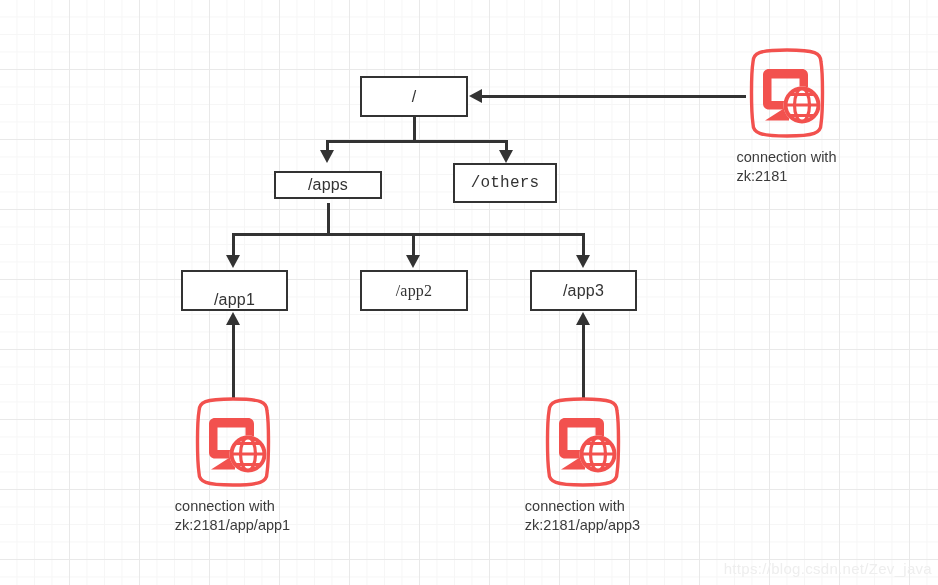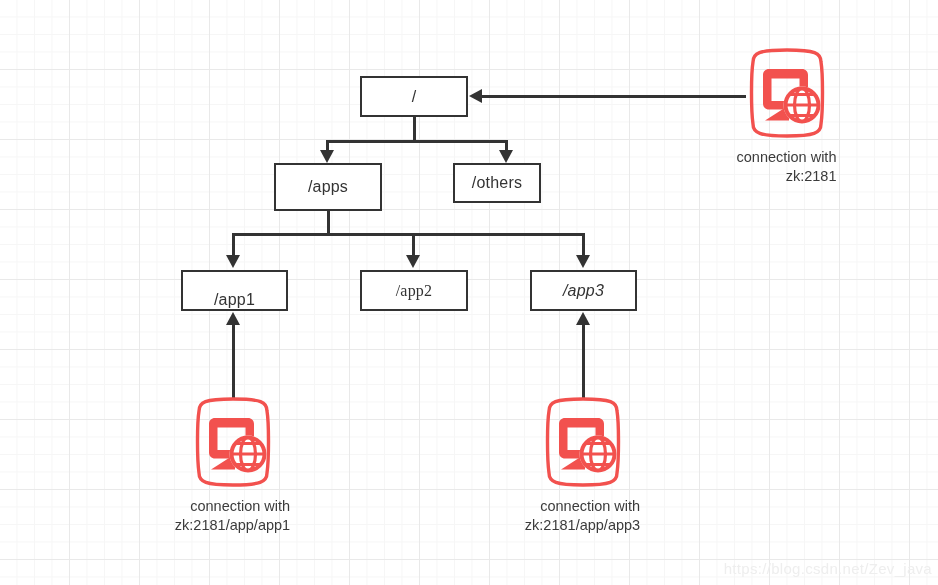--- a/index.html
+++ b/index.html
@@ -71,21 +71,21 @@
     display: flex;
     flex-direction: column;
     align-items: center;
   }
   .client-icon-box {
     position: relative;
     display: block;
   }
   .client-label {
     margin-top: 4px;
-    text-align: right;
+    text-align: left;
     color: #3b3b3b;
     font-size: 14.5px;
     line-height: 19px;
     font-family: "Liberation Sans", sans-serif;
     white-space: nowrap;
   }
 
   .watermark {
     position: absolute;
     right: 6px;
@@ -123,33 +123,33 @@
 
   <div class="edge v" style="left:232px; top:325px; height:73px;"></div>
   <div class="arrowhead up" style="left:226px; top:312px;"></div>
 
   <div class="edge v" style="left:582px; top:325px; height:73px;"></div>
   <div class="arrowhead up" style="left:576px; top:312px;"></div>
 
   <div class="node" style="left:360px; top:76px; width:108px; height:41px;">
     <span>/</span>
   </div>
-  <div class="node" style="left:274px; top:163px; width:108px; height:48px;">
+  <div class="node" style="left:274px; top:171px; width:108px; height:28px;">
     <span>/apps</span>
   </div>
-  <div class="node" style="left:453px; top:163px; width:88px; height:40px;">
+  <div class="node" style="left:453px; top:163px; width:104px; height:40px;font-family:Liberation Mono, monospace;">
     <span>/others</span>
   </div>
   <div class="node" style="left:181px; top:270px; width:107px; height:41px;align-items:flex-end;">
     <span>/app1</span>
   </div>
   <div class="node" style="left:360px; top:270px; width:108px; height:41px;font-family:Liberation Serif, serif;">
     <span>/app2</span>
   </div>
-  <div class="node" style="left:530px; top:270px; width:107px; height:41px;font-style:italic;">
+  <div class="node" style="left:530px; top:270px; width:107px; height:41px;">
     <span>/app3</span>
   </div>
 
   <div class="client" style="left:714px; top:48px; width:145px;">
     <span class="client-icon-box">
       <svg width="88" height="92" viewBox="0 0 88 92">
         <path d="M10 14 C10 5 16 2 44 2 C72 2 78 5 78 14 C80 26 80 62 78 76 C78 85 71 88 44 88 C17 88 10 85 10 76 C8 62 8 26 10 14 Z" fill="none" stroke="#f2514e" stroke-width="3.4" stroke-linecap="round"></path>
         <path d="M20 27 C20 23.5 22.5 21 26 21 L59 21 C62.5 21 65 23.5 65 27 L65 40 L56.5 40 L56.5 30.5 L28.5 30.5 L28.5 53 L45 53 L45 61.5 L26 61.5 C22.5 61.5 20 59 20 55.5 Z" fill="#f2514e"></path>
         <path d="M22 72.5 L40 61 L46 61 L46 72.5 Z" fill="#f2514e"></path>
         <circle cx="59" cy="57" r="18.5" fill="#ffffff"></circle>

